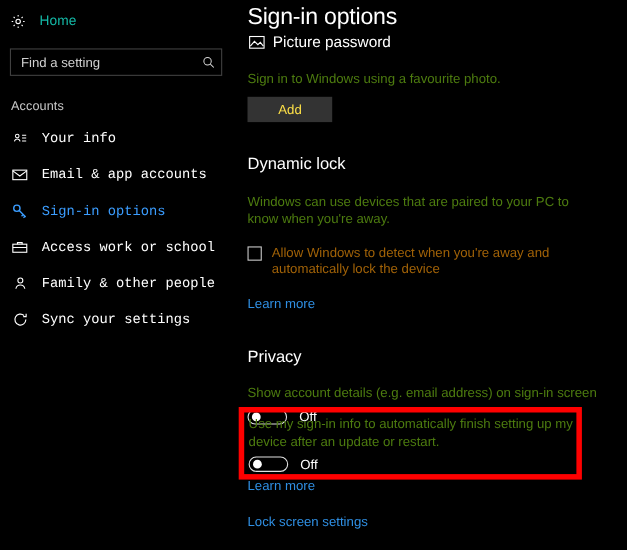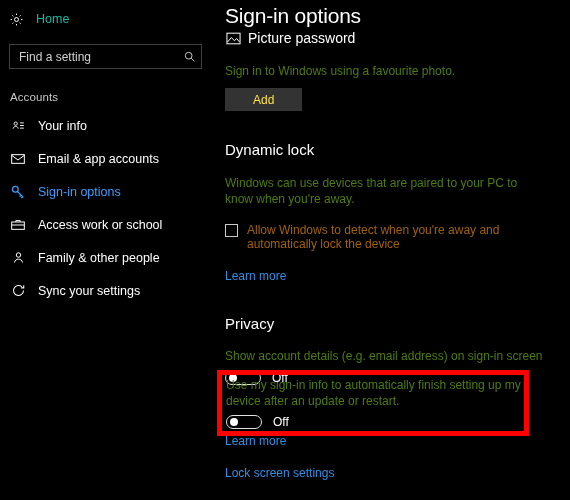--- a/index.html
+++ b/index.html
@@ -92,20 +92,21 @@
 
   .nav-item {
     display: flex;
     align-items: center;
     gap: 12px;
     height: 33px;
     padding-left: 10px;
     color: #ffffff;
     font-size: 12.5px;
     cursor: default;
+    font-family: Liberation Mono, monospace;
   }
   .nav-item.active { color: #3b9dff; }
   .nav-item.active .ico { color: #3b9dff; }
 
   
   .main {
     flex: 1 1 auto;
     position: relative;
     padding: 0 12px 0 13px;
     box-sizing: border-box;

